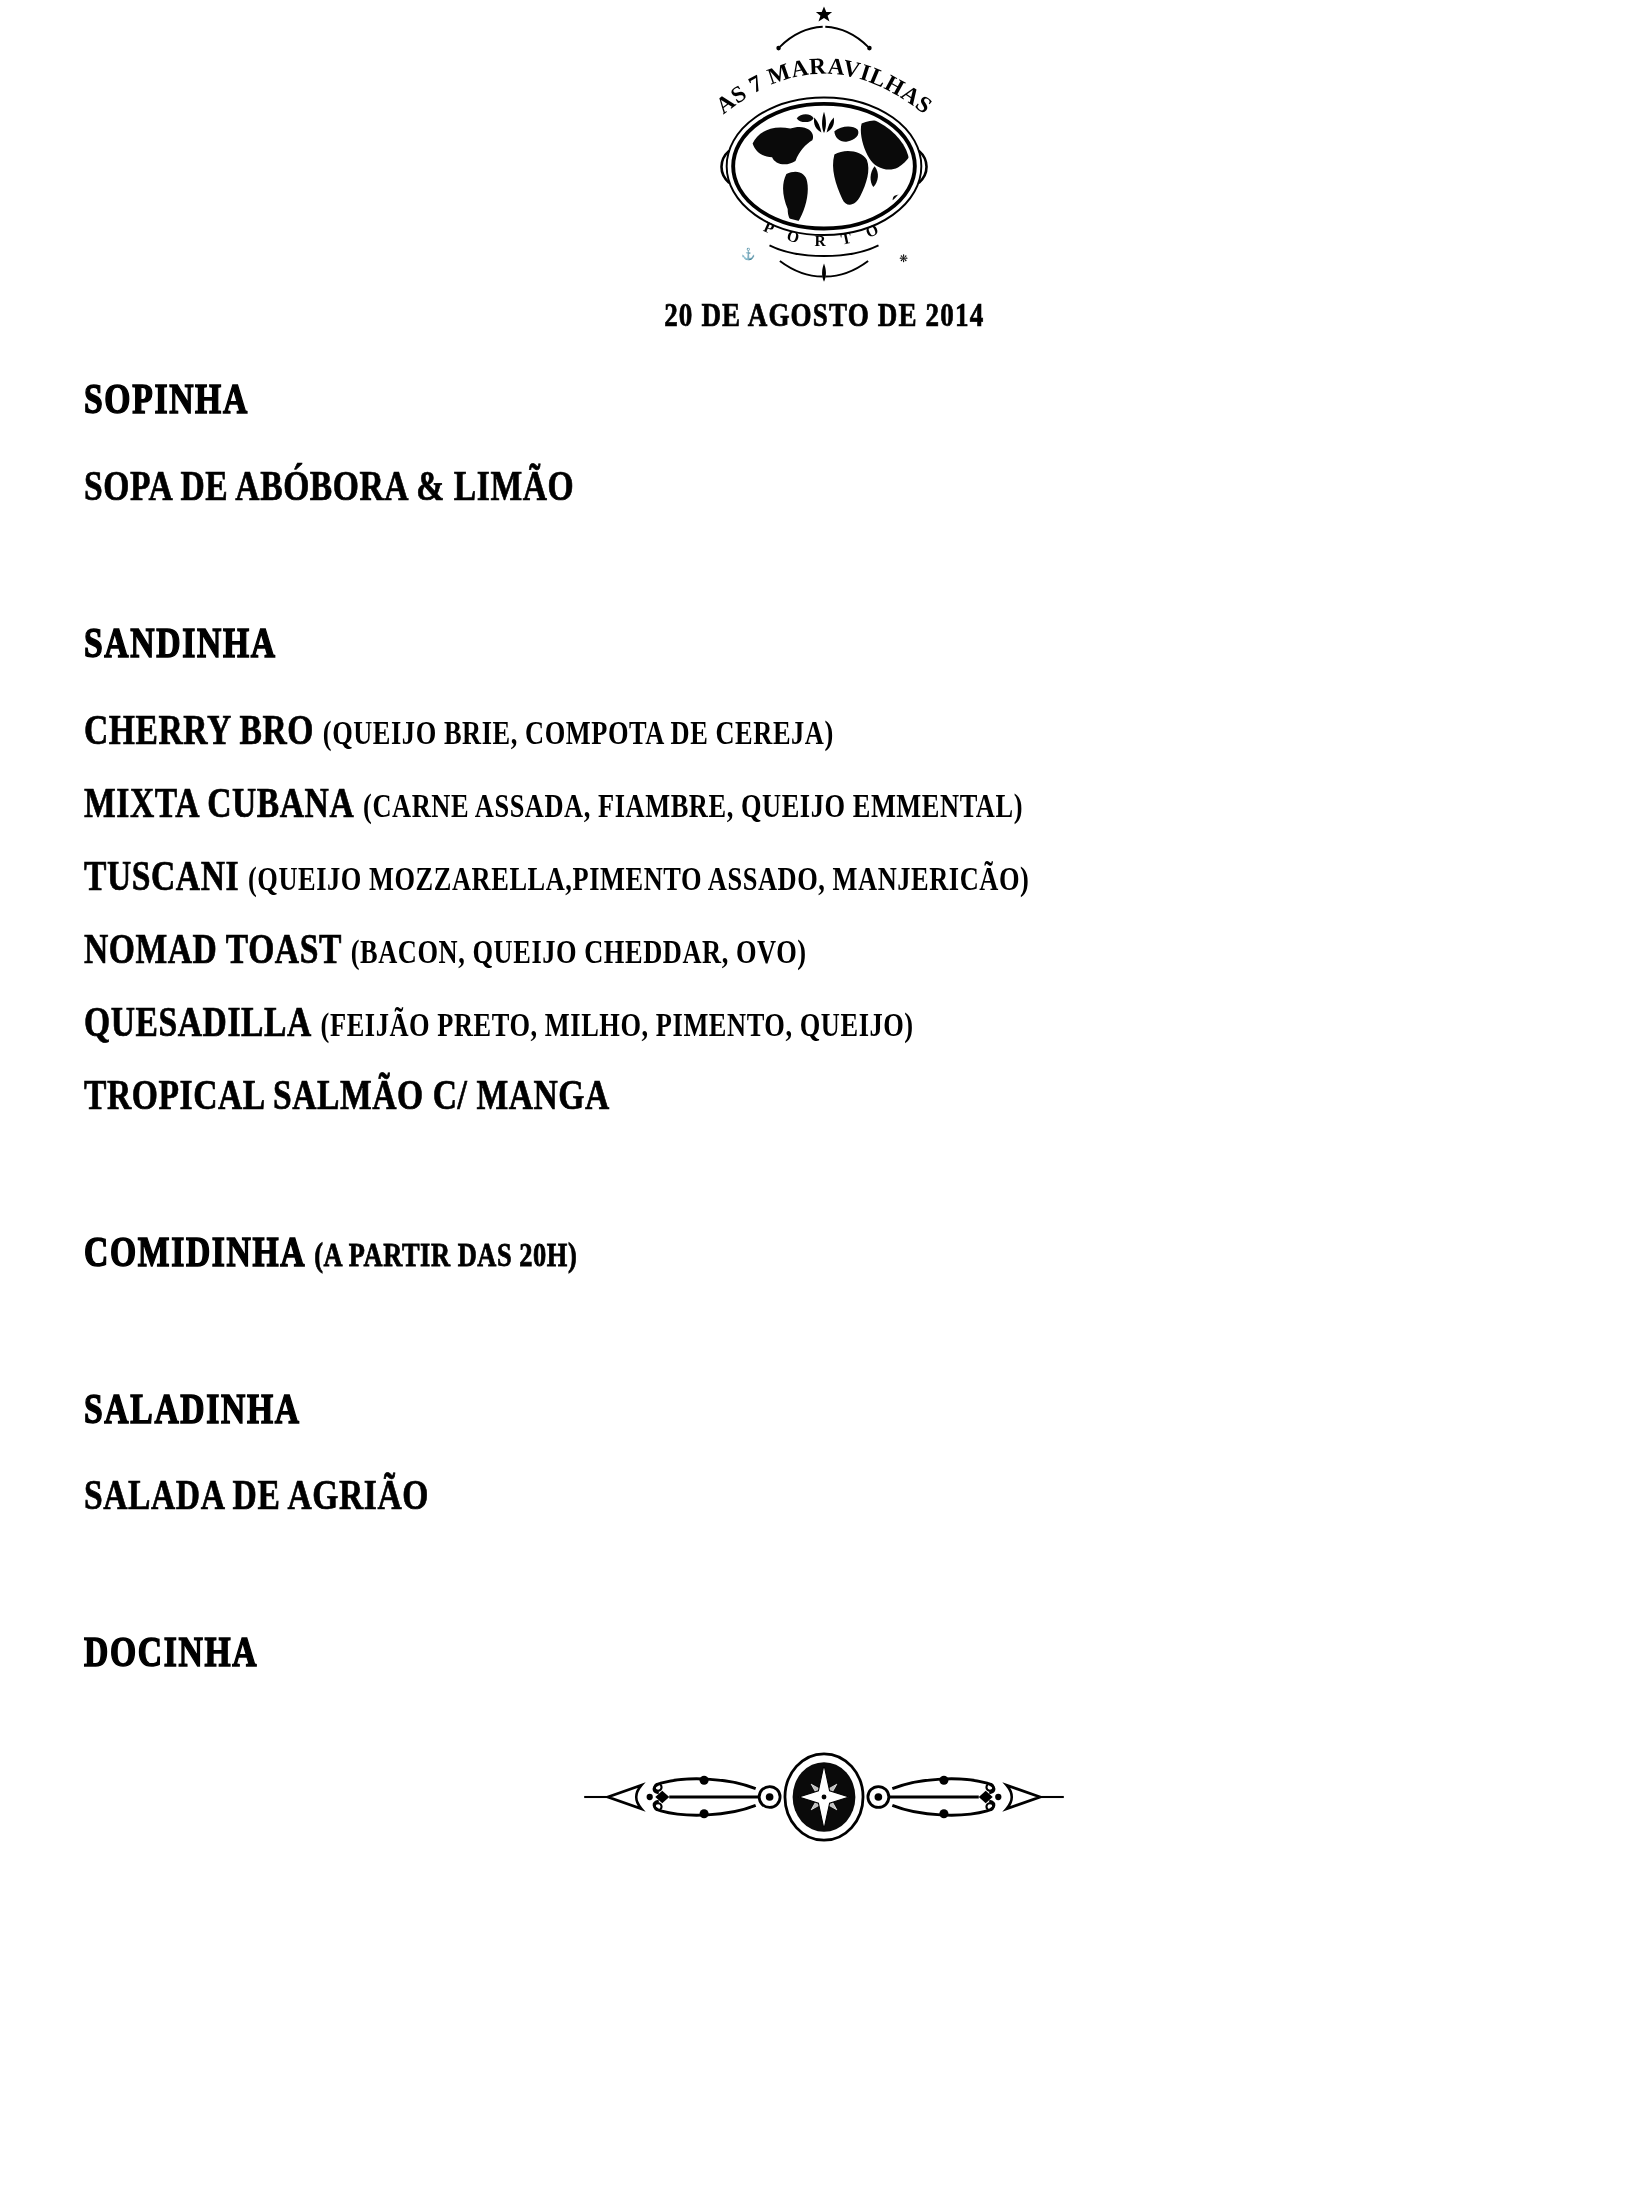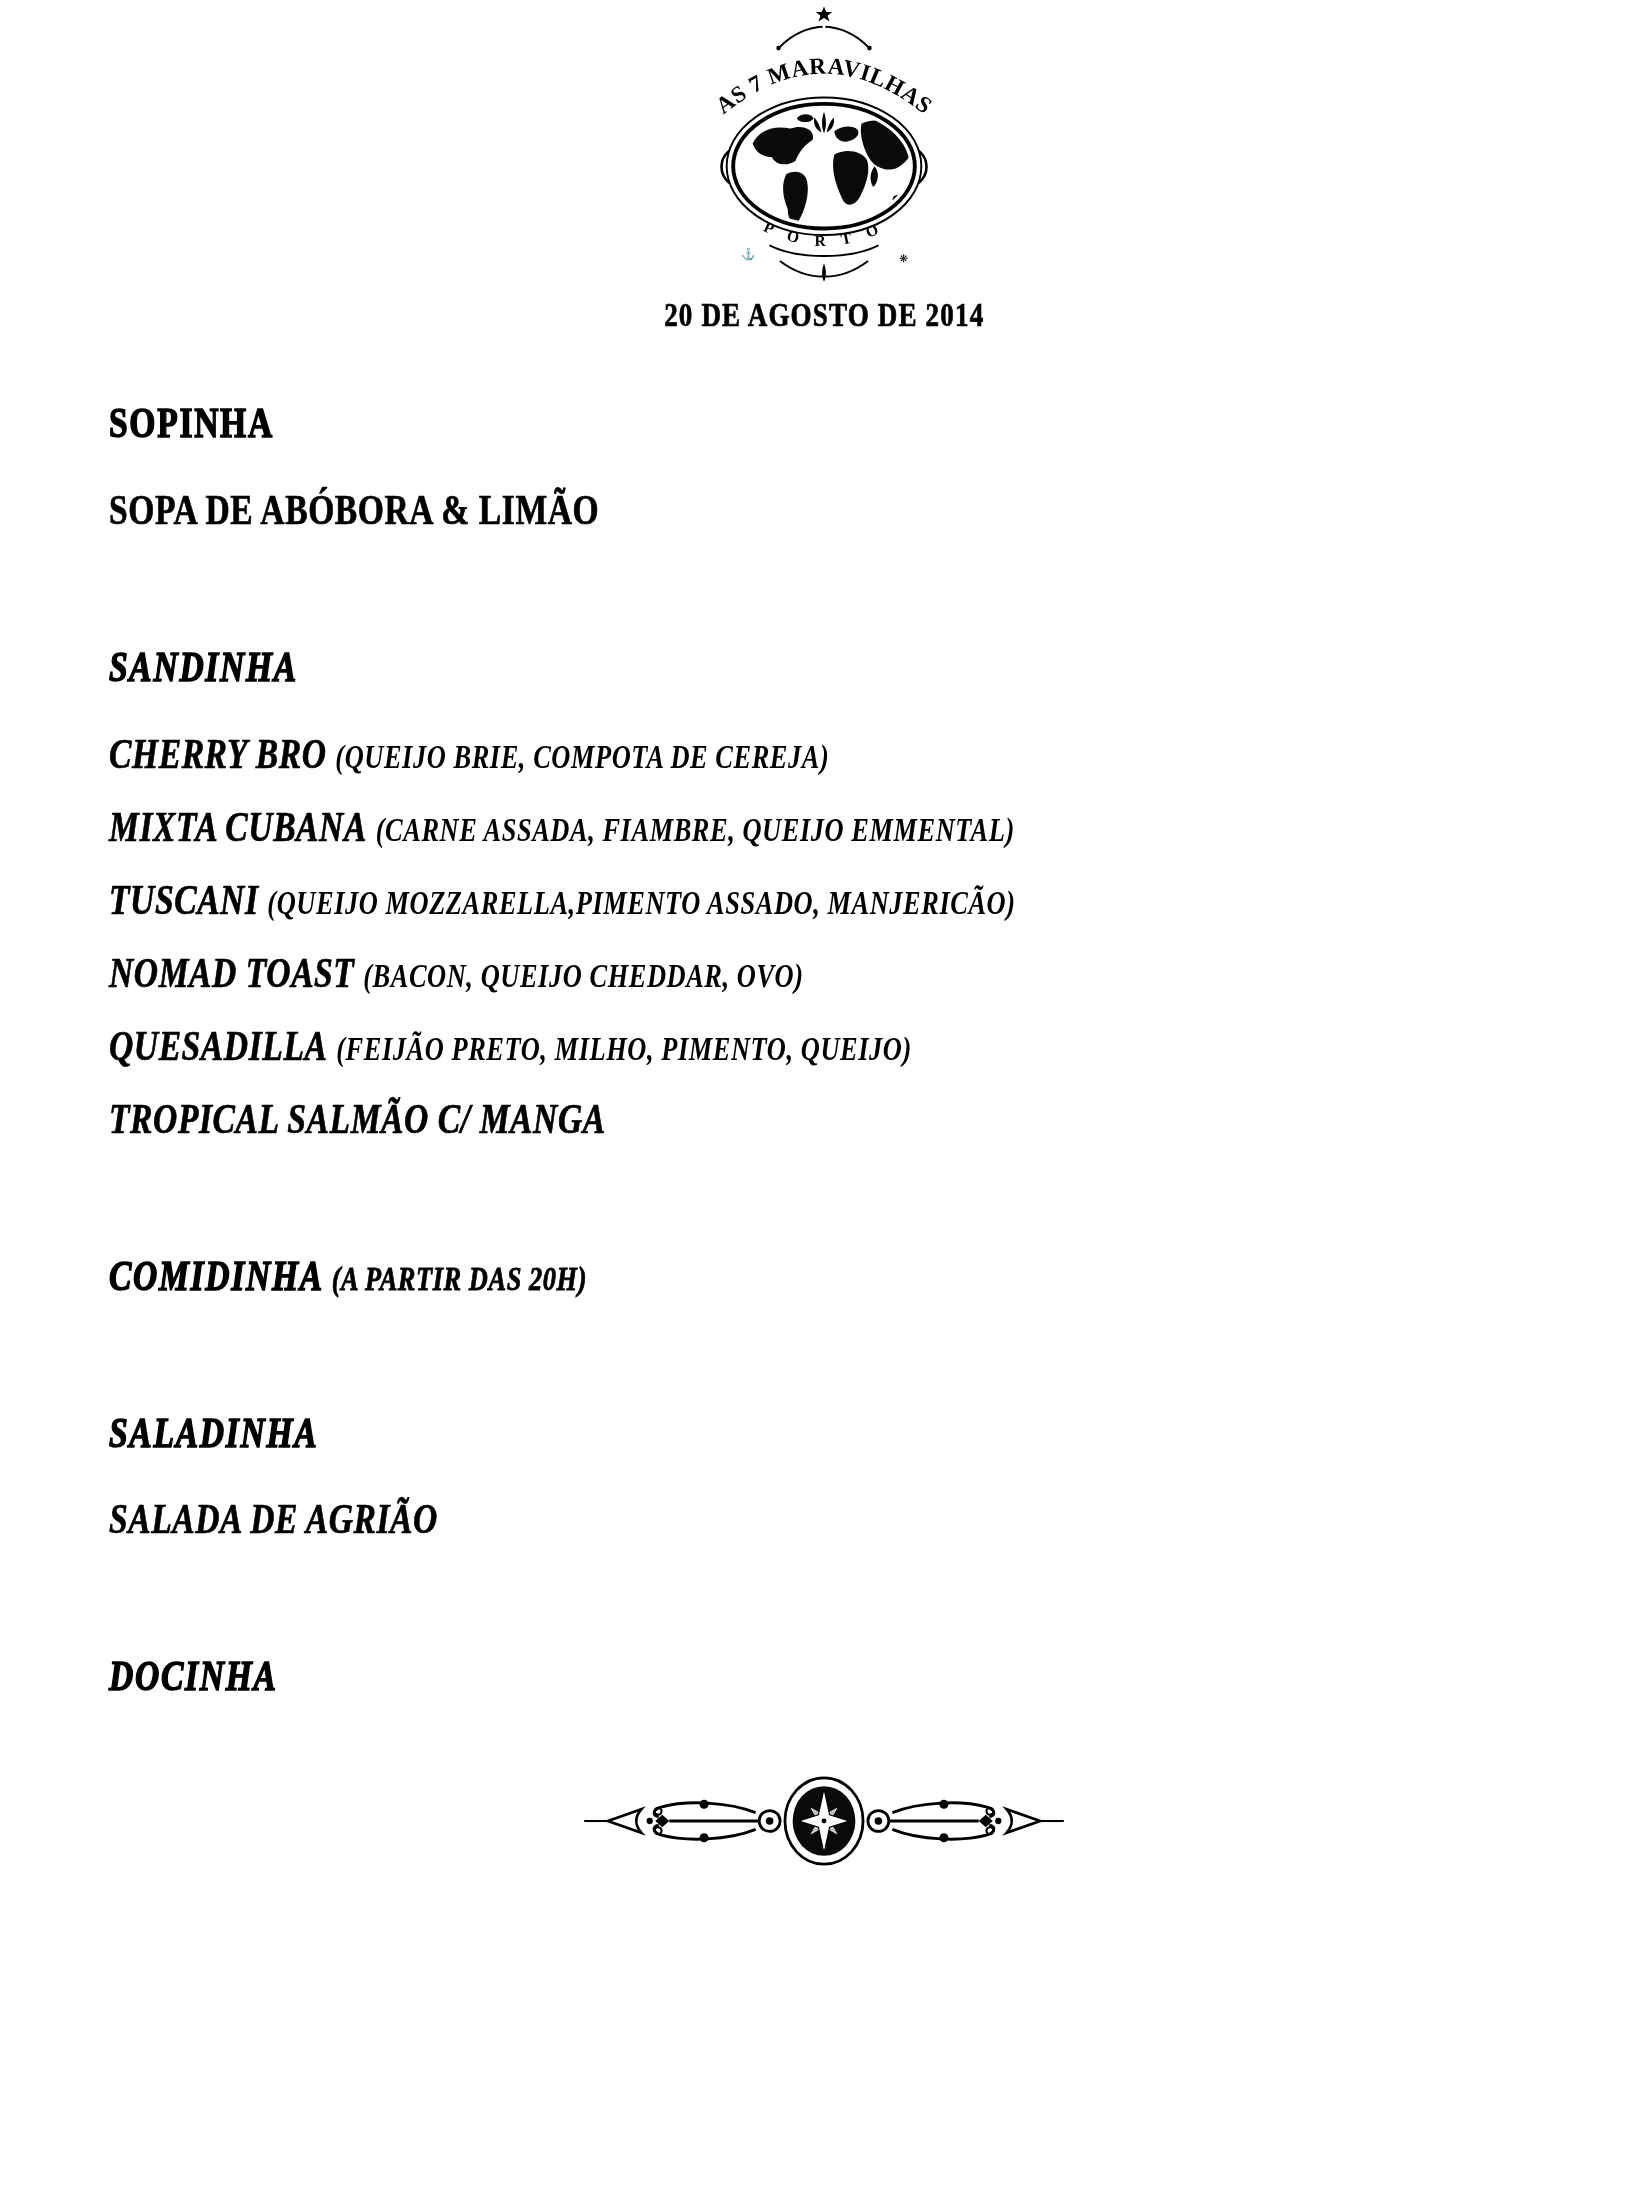--- a/index.html
+++ b/index.html
@@ -23,24 +23,24 @@
   .date-line .scale{
     display:inline-block;
     transform:scaleX(0.82);
     transform-origin:50% 50%;
     font-size:33px;font-weight:bold;
     letter-spacing:1.4px;
     -webkit-text-stroke:0.7px #000;
     white-space:nowrap;
   }
   .menu{
-    margin-top:64px;
-    padding-left:109px;
-  }
-  .section + .section{margin-top:84px;font-style:italic;}
+    margin-top:40px;
+    padding-left:84px;
+  }
+  .section + .section{margin-top:84px;}
   .line{height:73px;white-space:nowrap;}
   .scale{
     display:inline-block;
     transform:scaleX(0.80);
     transform-origin:0 50%;
     white-space:nowrap;
   }
   .sec-title{
     font-size:42px;font-weight:bold;
     letter-spacing:2.1px;

